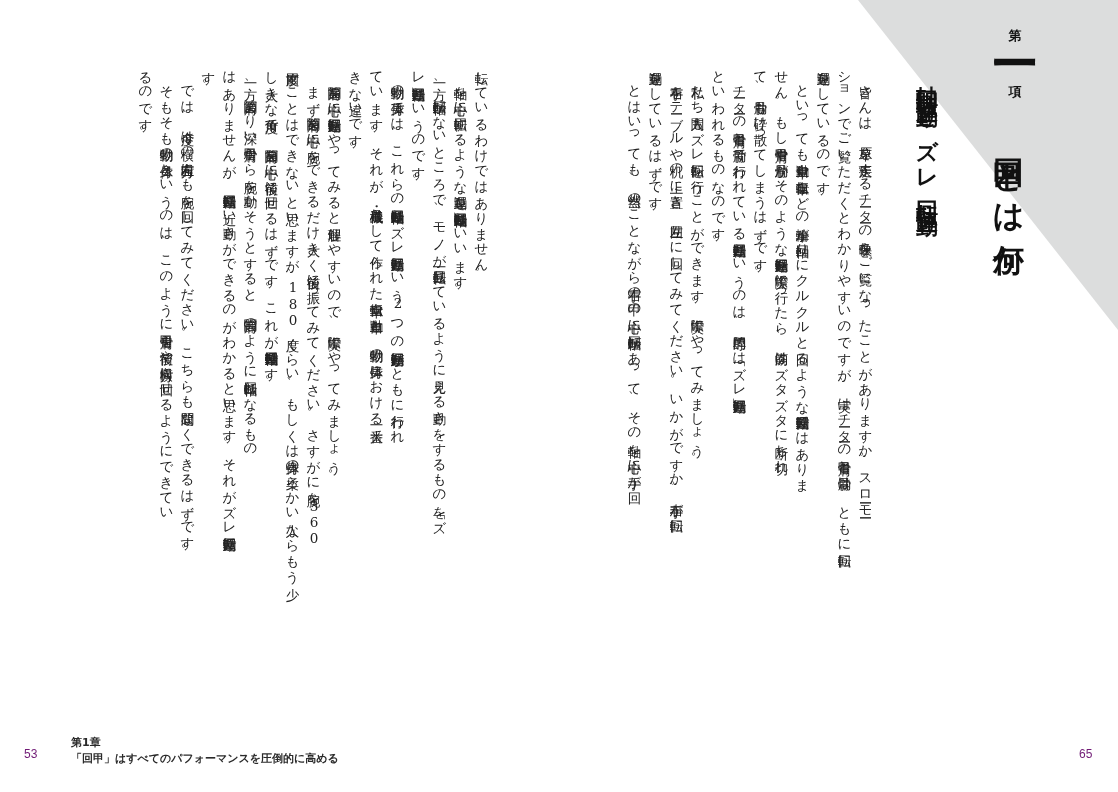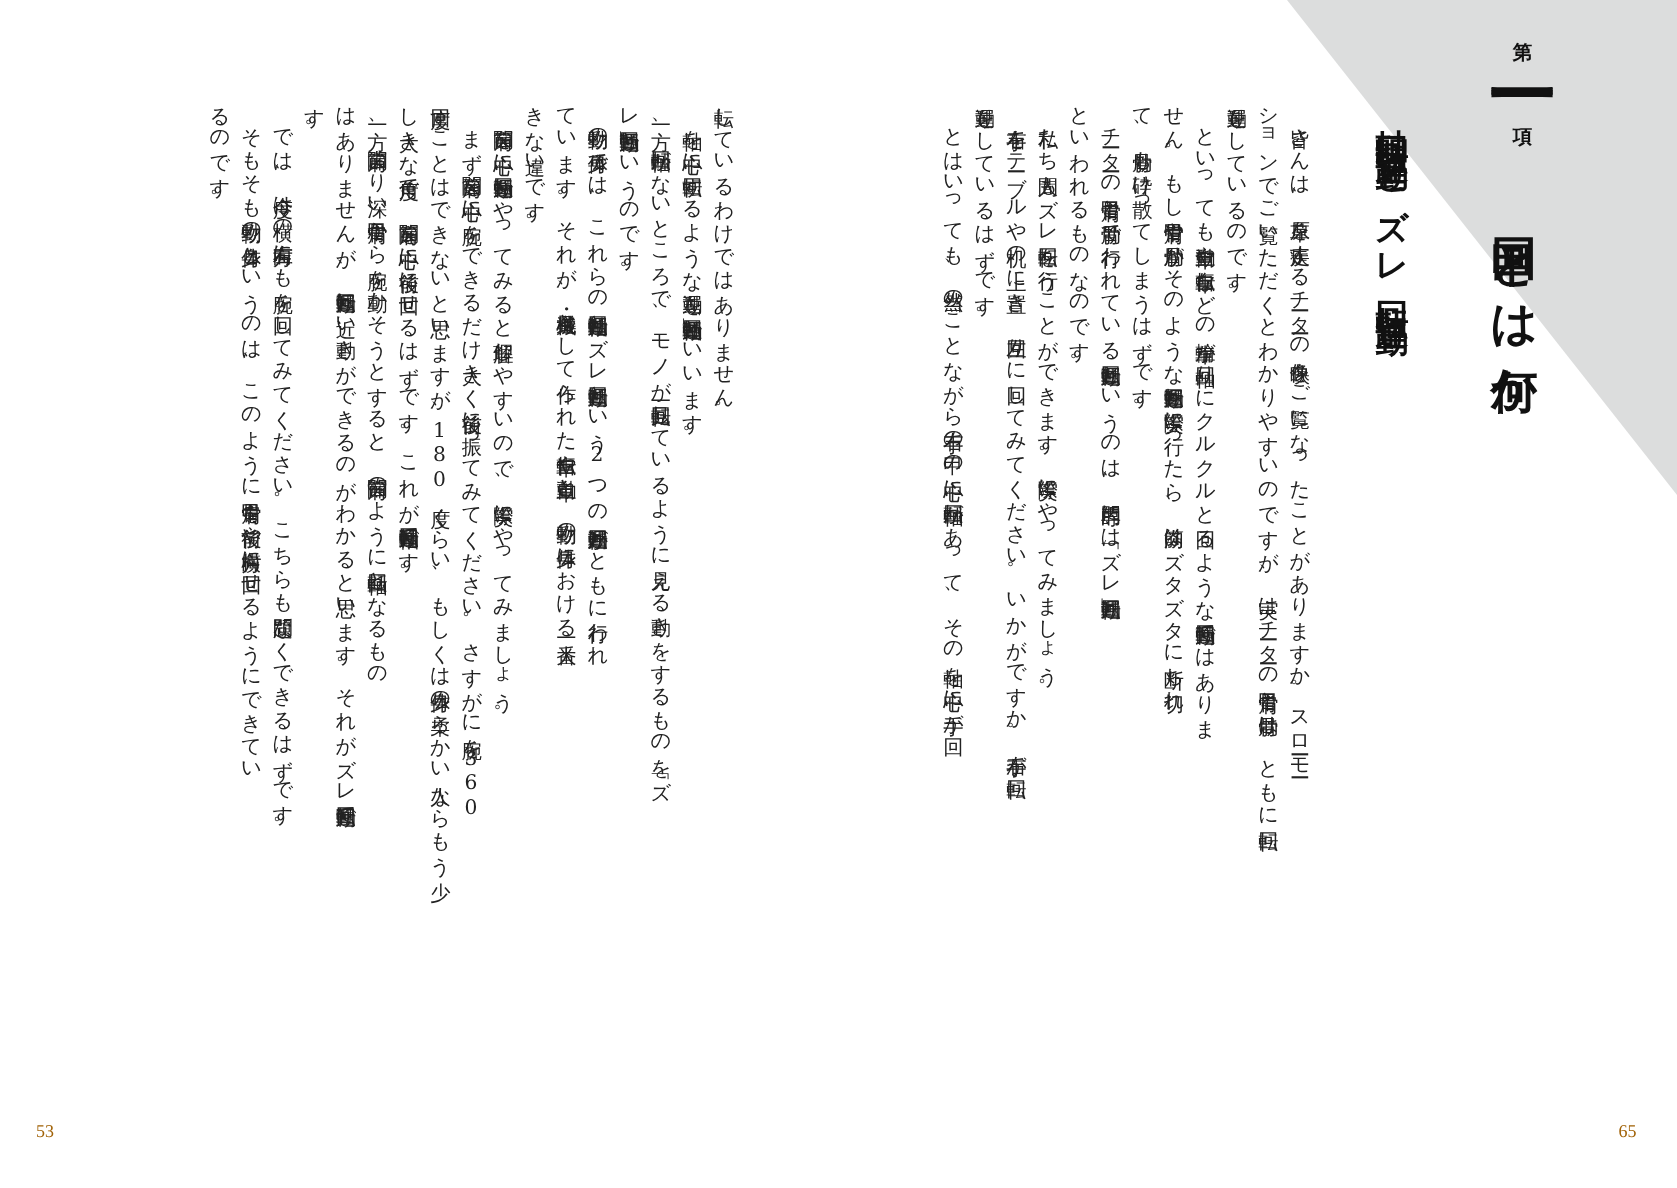--- a/index.html
+++ b/index.html
@@ -89,23 +89,23 @@
     color: #222;
   }
   .vbody.right-page { left: 623px; width: 253px; height: 592px; }
   .vbody.left-page  { left: 134px; width: 358px; height: 592px; }
   .vcol { white-space: nowrap; }
   .vcol.indent { padding-top: 13.5px; }
   .dg { text-orientation: upright; }
   
   .pagenum {
     position: absolute;
-    font-family: Liberation Serif, serif;
+    font-family: Liberation Sans, sans-serif;
     font-size: 12px;
-    color: #a16207;
+    color: #701a75;
   }
   .pagenum.pn-left  { left: 24px;  top: 747px; }
   .pagenum.pn-right { left: 1079px; top: 747px; }
   .chapter-block {
     position: absolute;
     left: 71px;
     top: 736px;
     font-family: "DejaVu Sans", "Liberation Sans", sans-serif;
     color: #2a2a2a;
   }
@@ -165,17 +165,21 @@
       <div class="vcol">度回すことはできないと思いますが、<span class="dg">1</span><span class="dg">8</span><span class="dg">0</span>度くらい、もしくは身体の柔らかい人ならもう少</div>
       <div class="vcol">し大きな角度で、肩関節を中心に前後に回せるはずです。これが軸回転運動です。</div>
       <div class="vcol indent">一方、肩関節より深い肩甲骨から腕を動かそうとすると、肩関節のように回転軸となるもの</div>
       <div class="vcol">はありませんが、回転運動に近い動きができるのがわかると思います。それがズレ回転運動で</div>
       <div class="vcol">す。</div>
       <div class="vcol indent">では、今度は横の左右方向にも腕を回してみてください。こちらも問題なくできるはずです。</div>
       <div class="vcol indent">そもそも動物の身体というのは、このように肩甲骨を前後や横方向に回せるようにできてい</div>
       <div class="vcol">るのです。</div>
     </div>
 
+  <div class="chapter-block">
+    <div class="chap-label">第1章</div>
+    <div class="chap-title">「回甲」はすべてのパフォーマンスを圧倒的に高める</div>
+  </div>
 
   <div class="pagenum pn-left">53</div>
   <div class="pagenum pn-right">65</div>
 
 </div>
 
 </body></html>

